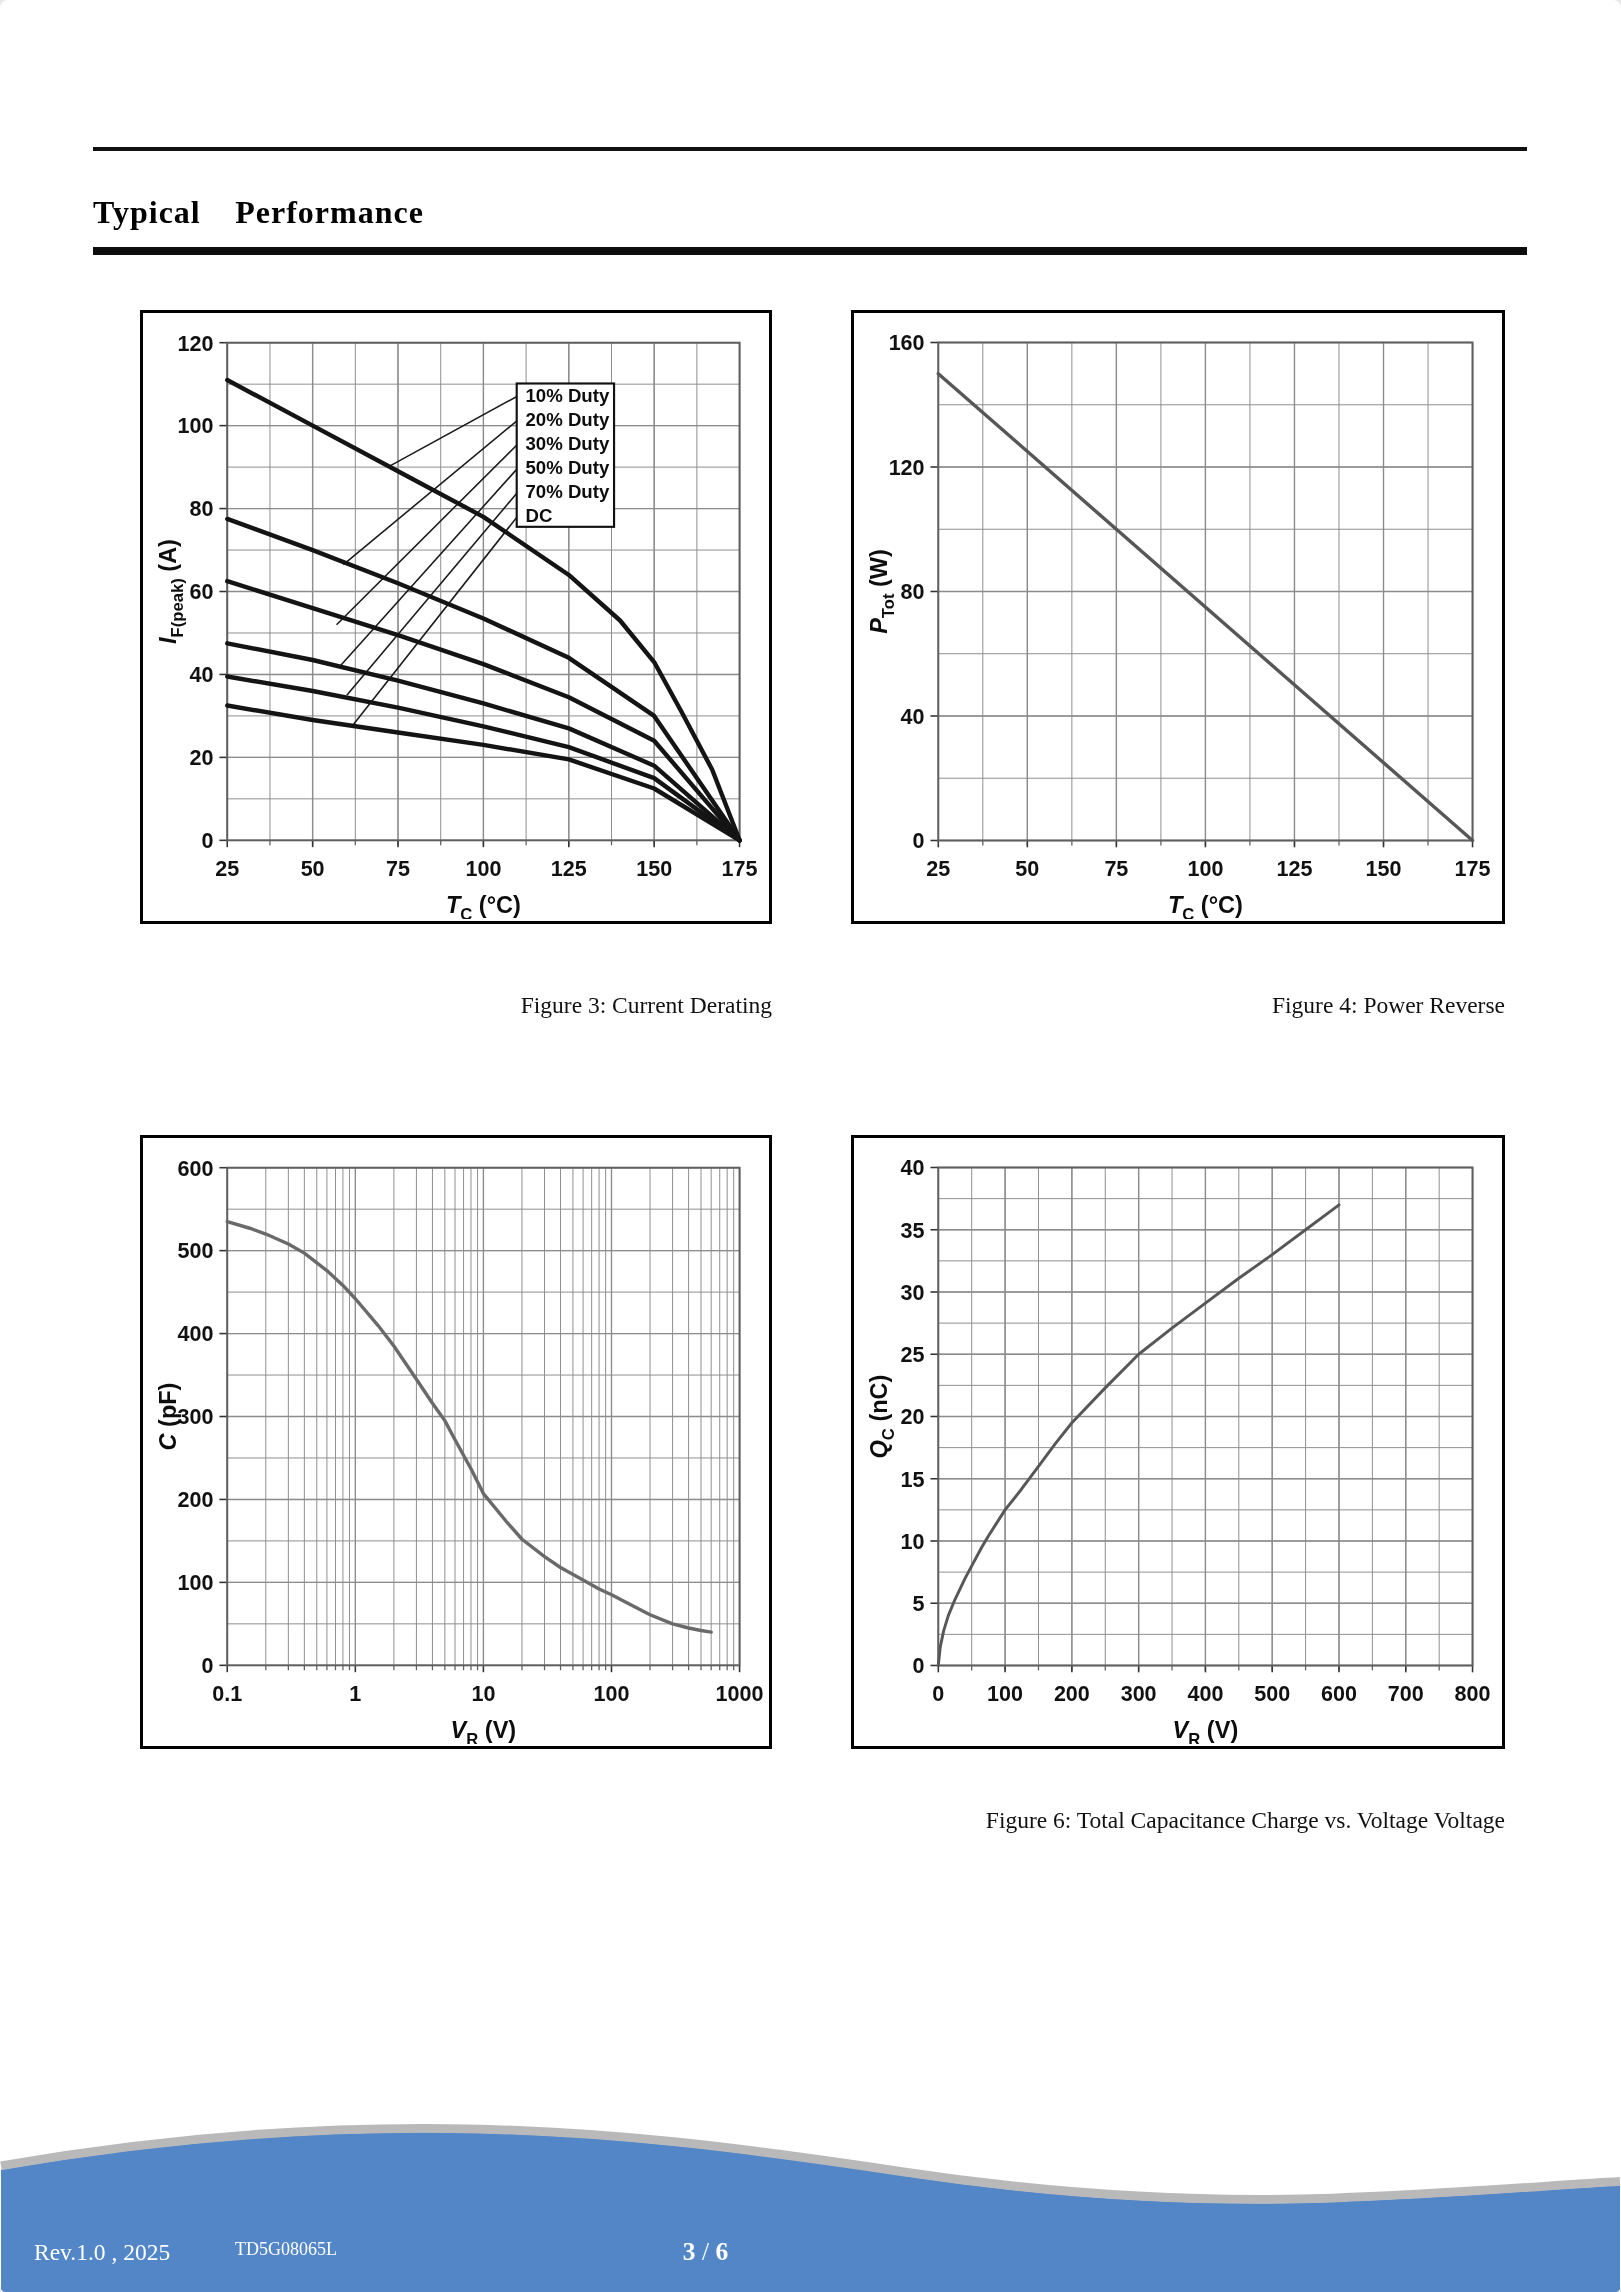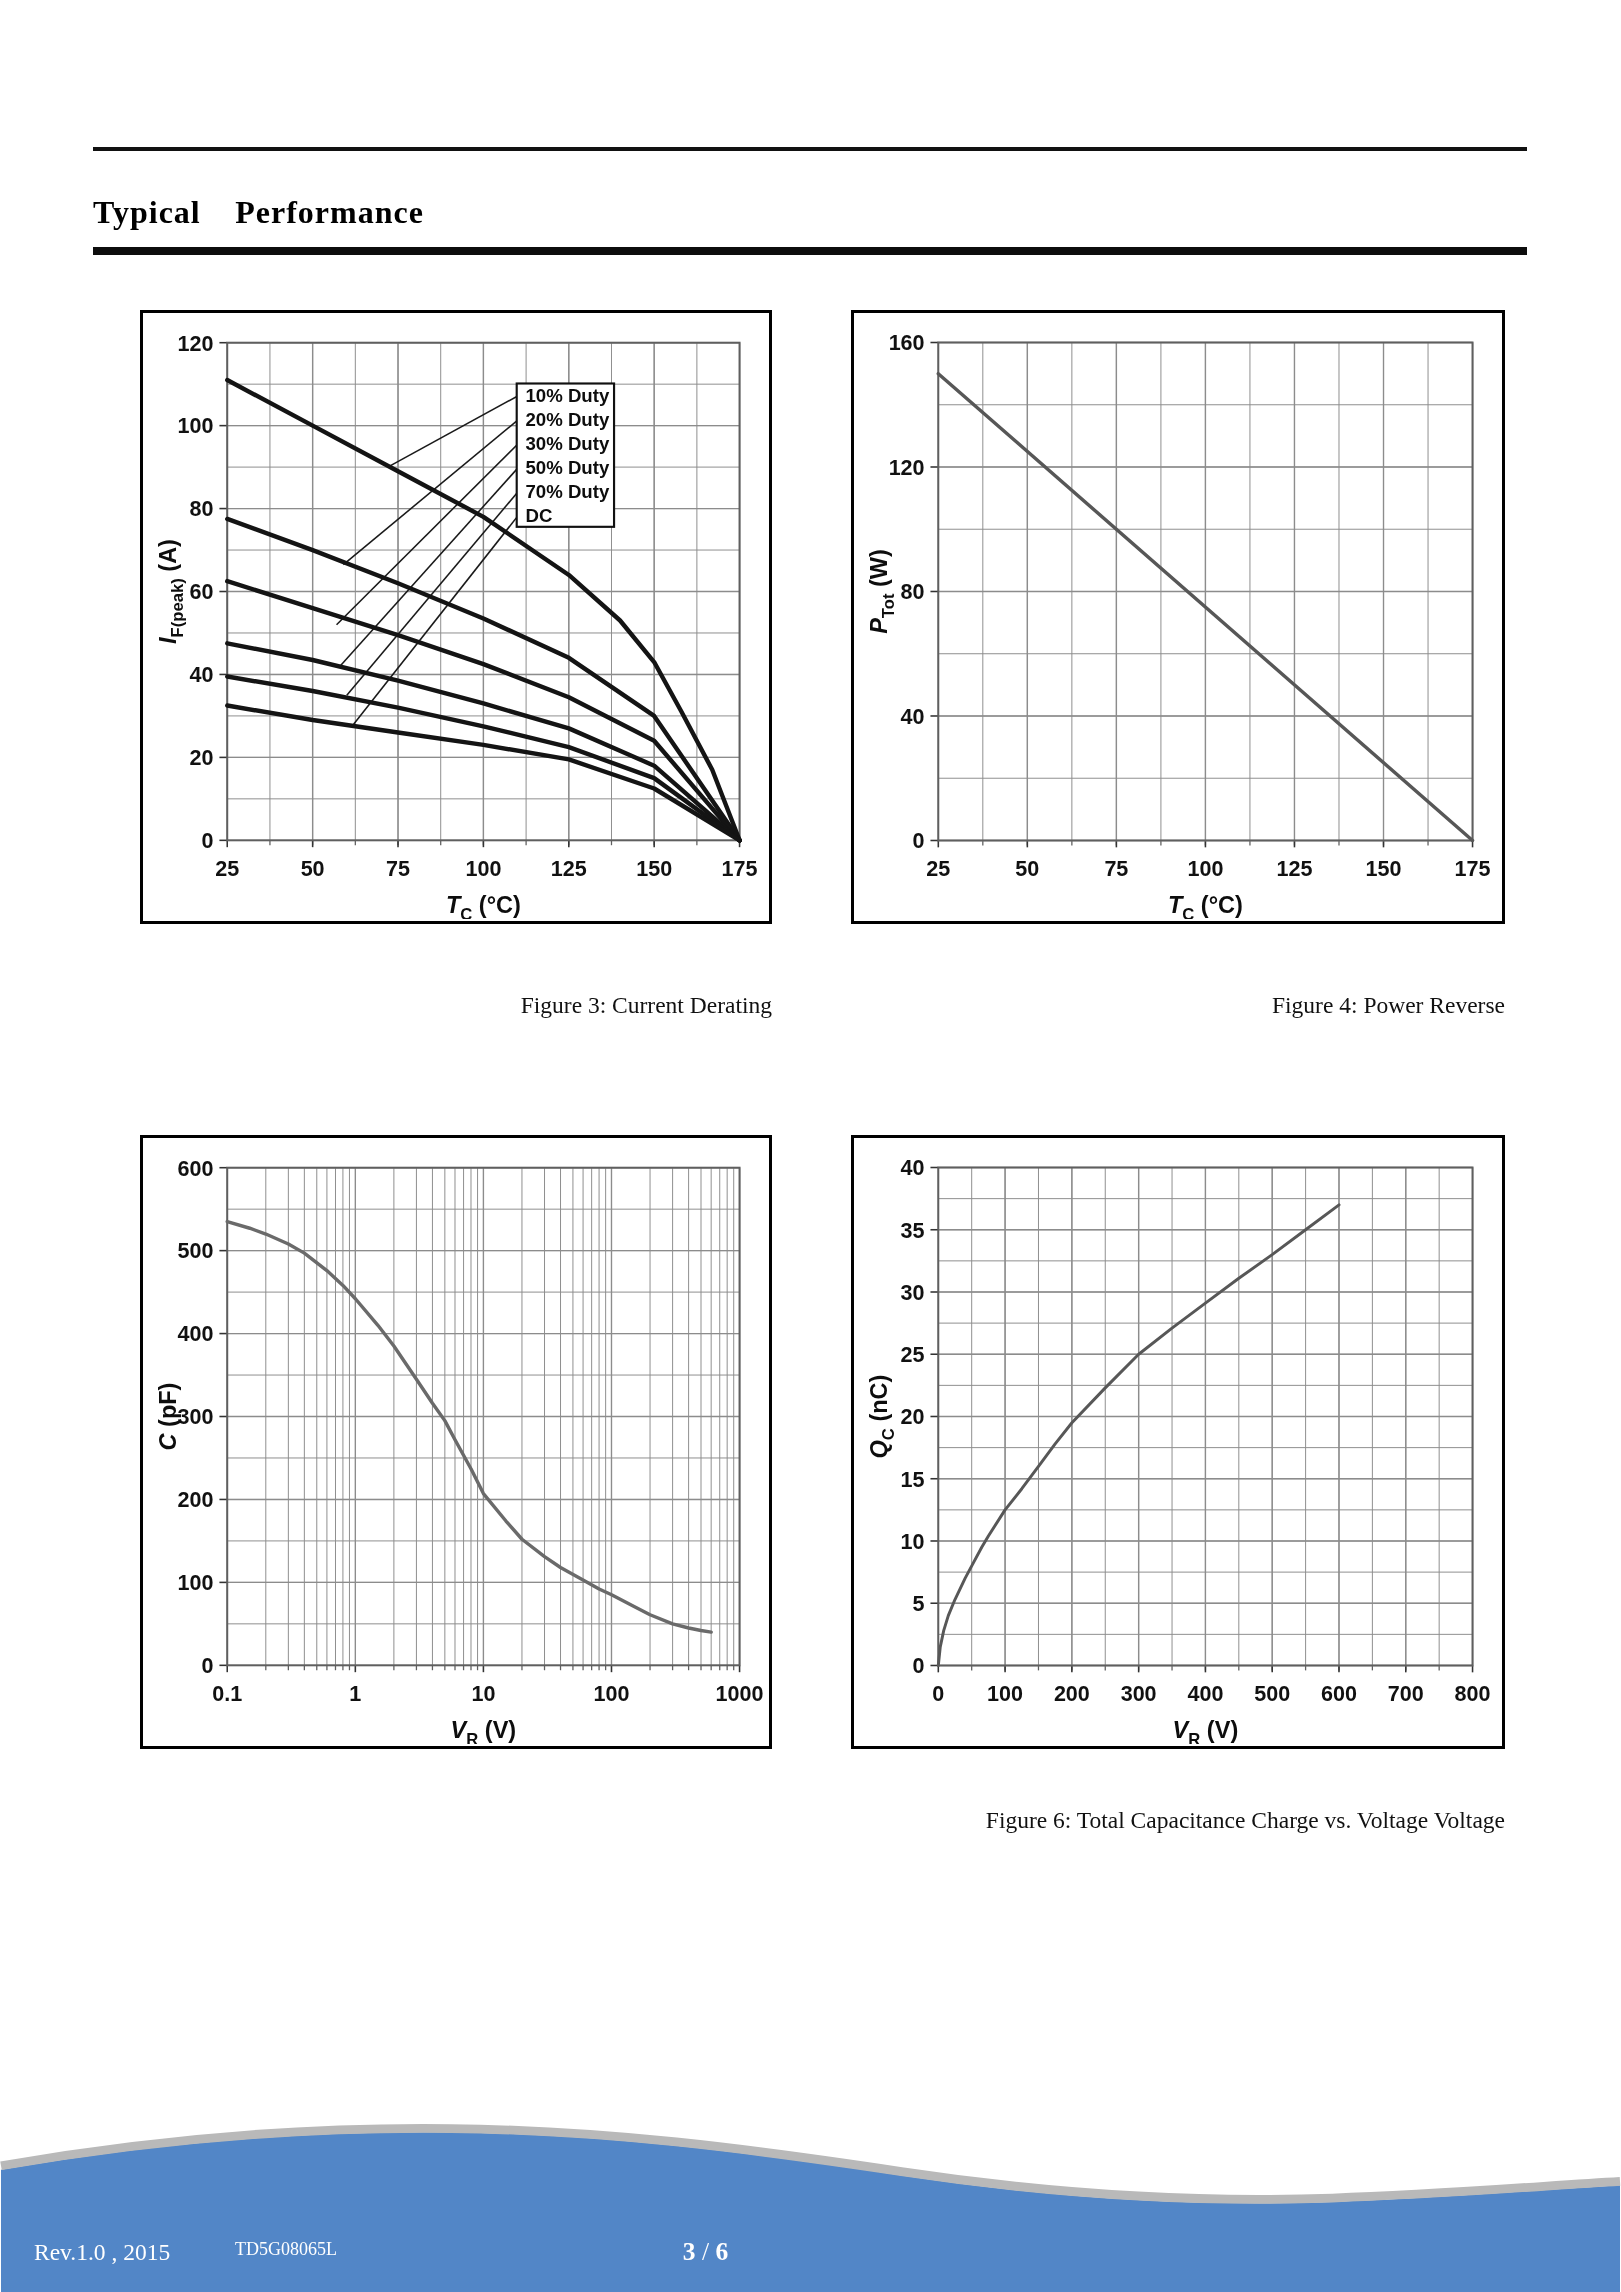--- a/index.html
+++ b/index.html
@@ -1,17 +1,17 @@
 <!DOCTYPE html>
 <html><head>
 <meta charset="utf-8">
 <style>
   html,body{margin:0;padding:0;background:#e8e8e8;}
   .page{position:relative;width:1621px;height:2293px;background:#ffffff;overflow:hidden;
-        font-family:"Liberation Sans",sans-serif;}
+        font-family:"Liberation Sans",sans-serif;border-radius:8px;}
   .rule-top{position:absolute;left:93px;top:147px;width:1434px;height:3.9px;background:#111;}
   .page-title{position:absolute;left:93px;top:194px;margin:0;
         font-family:"Liberation Serif",serif;font-size:32px;font-weight:bold;color:#000;
         word-spacing:25.5px;letter-spacing:1px;}
   .rule-title{position:absolute;left:93px;top:247px;width:1434px;height:7.8px;background:#0d0d0d;}
   .panel{position:absolute;border:3.9px solid #000;background:#fff;box-sizing:border-box;}
   .panel svg{display:block;}
   .caption{position:absolute;text-align:right;font-family:"Liberation Serif",serif;
         font-size:23.5px;color:#111;}
   .footer-svg{position:absolute;left:0;top:2107px;}
@@ -439,18 +439,18 @@
       </svg>
   </div>
 
   <div class="caption" style="left:851px;top:1807px;width:654px">Figure 6: Total Capacitance Charge vs. Voltage Voltage</div>
 
   <svg class="footer-svg" width="1621" height="185" viewBox="0 0 1654 189">
     <path d="M0,64 C150,38 300,24 460,26 C620,28 760,46 920,70 C1080,94 1220,102 1360,97 C1470,93 1570,85 1654,80 L1654,189 L0,189 Z" fill="#5286c7"></path>
     <path d="M0,60 C150,34 300,20 460,22 C620,24 760,42 920,66 C1080,90 1220,98 1360,93 C1470,89 1570,81 1654,76" fill="none" stroke="#b9b9b9" stroke-width="9"></path>
   </svg>
 
-  <div class="f-rev">Rev.1.0 , 2015</div>
+  <div class="f-rev">Rev.1.0 , 2025</div>
   <div class="f-part">TD5G08065L</div>
   <div class="f-page"><span class="num">3</span> <span>/</span> <span class="num">6</span></div>
 
 </div>
 
 
 </body></html>

